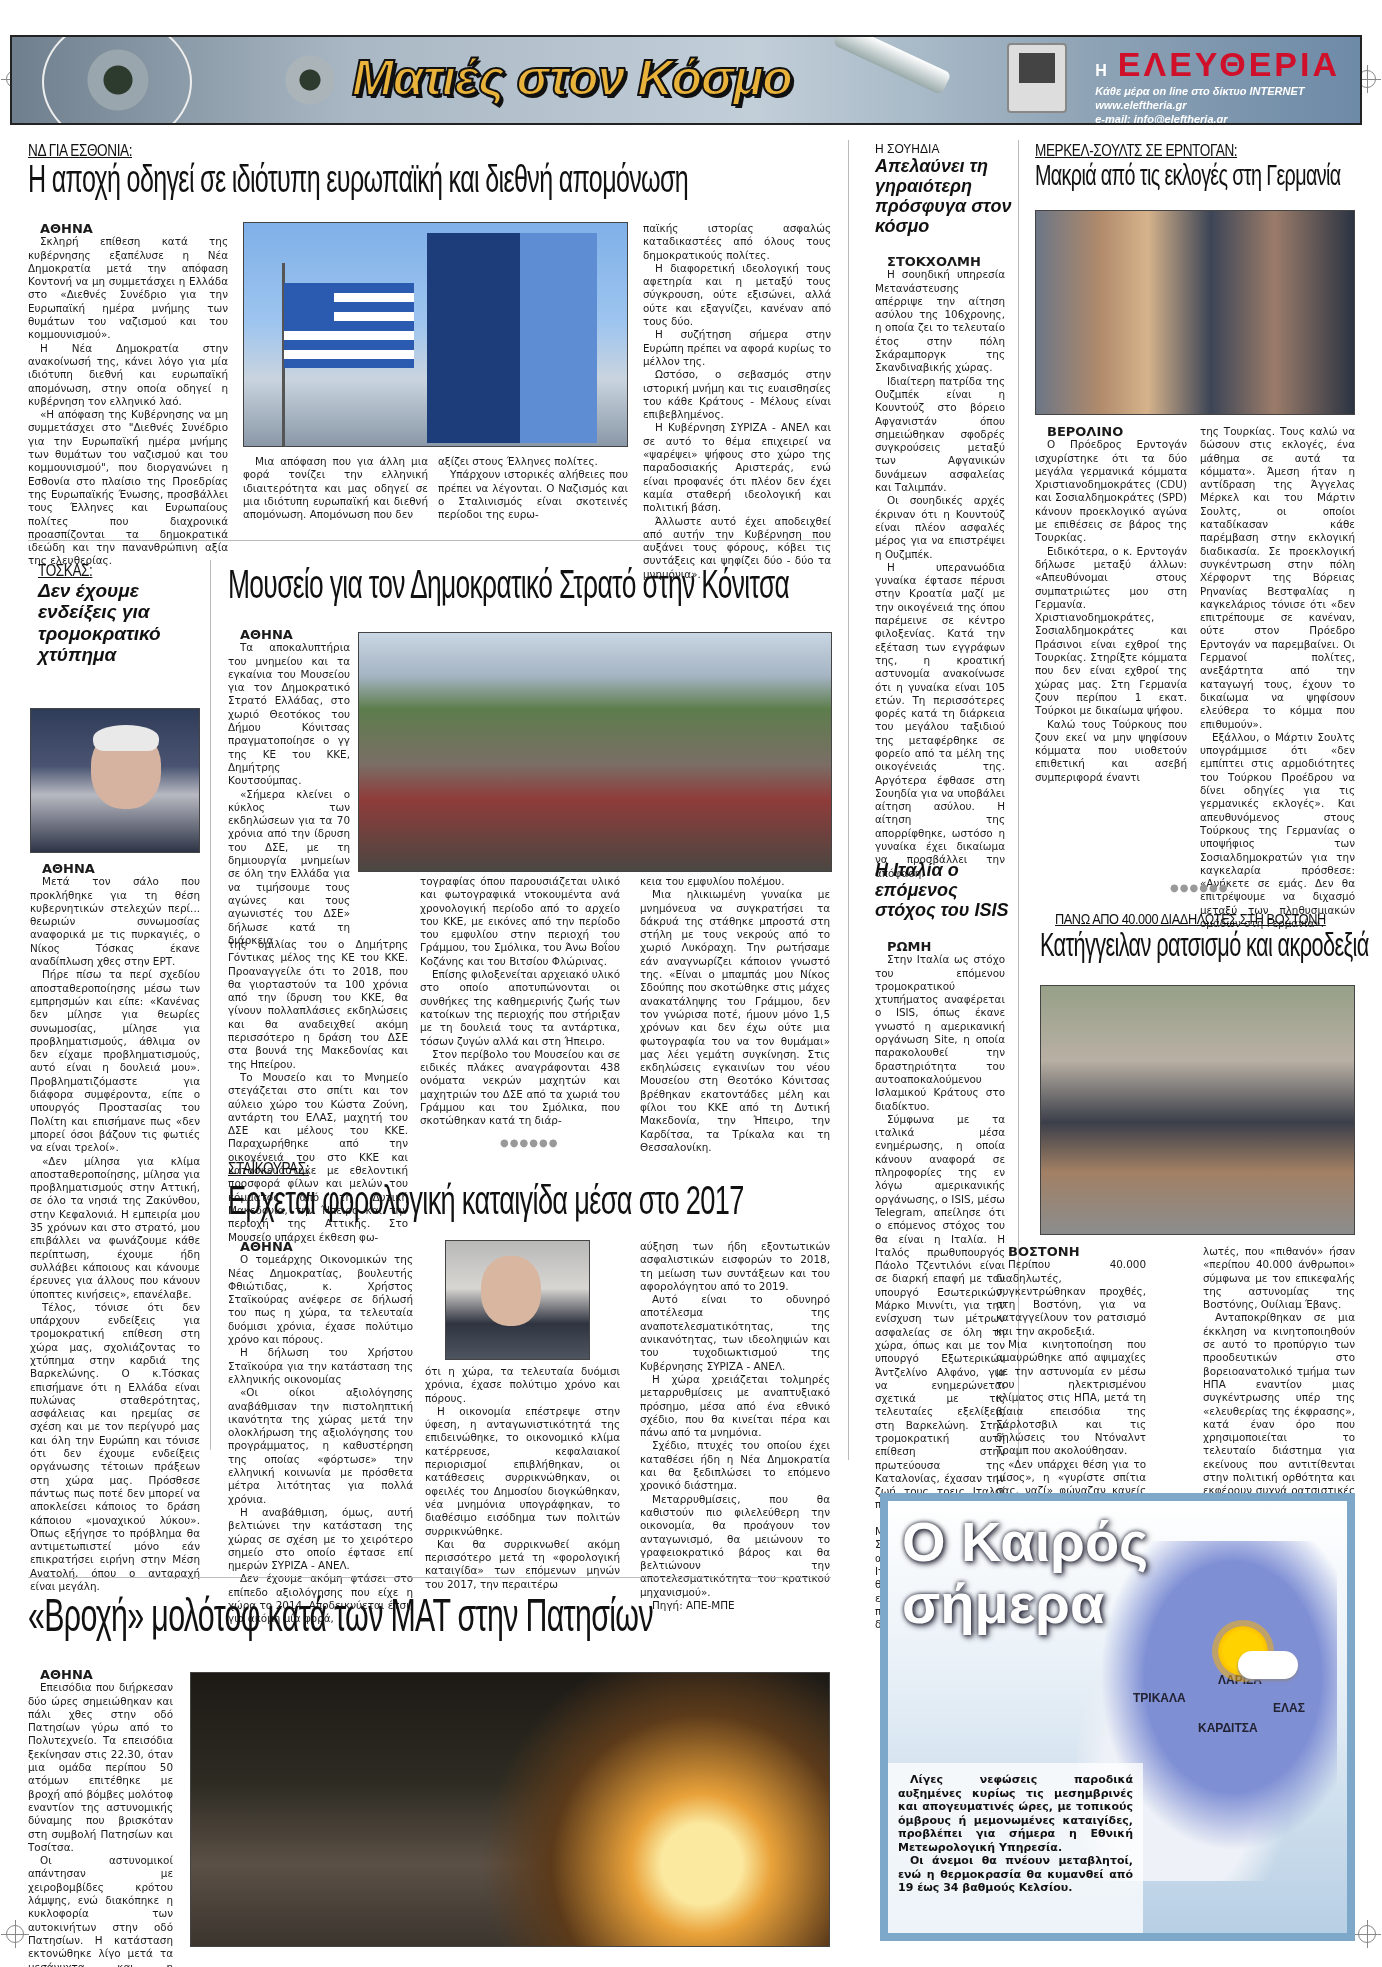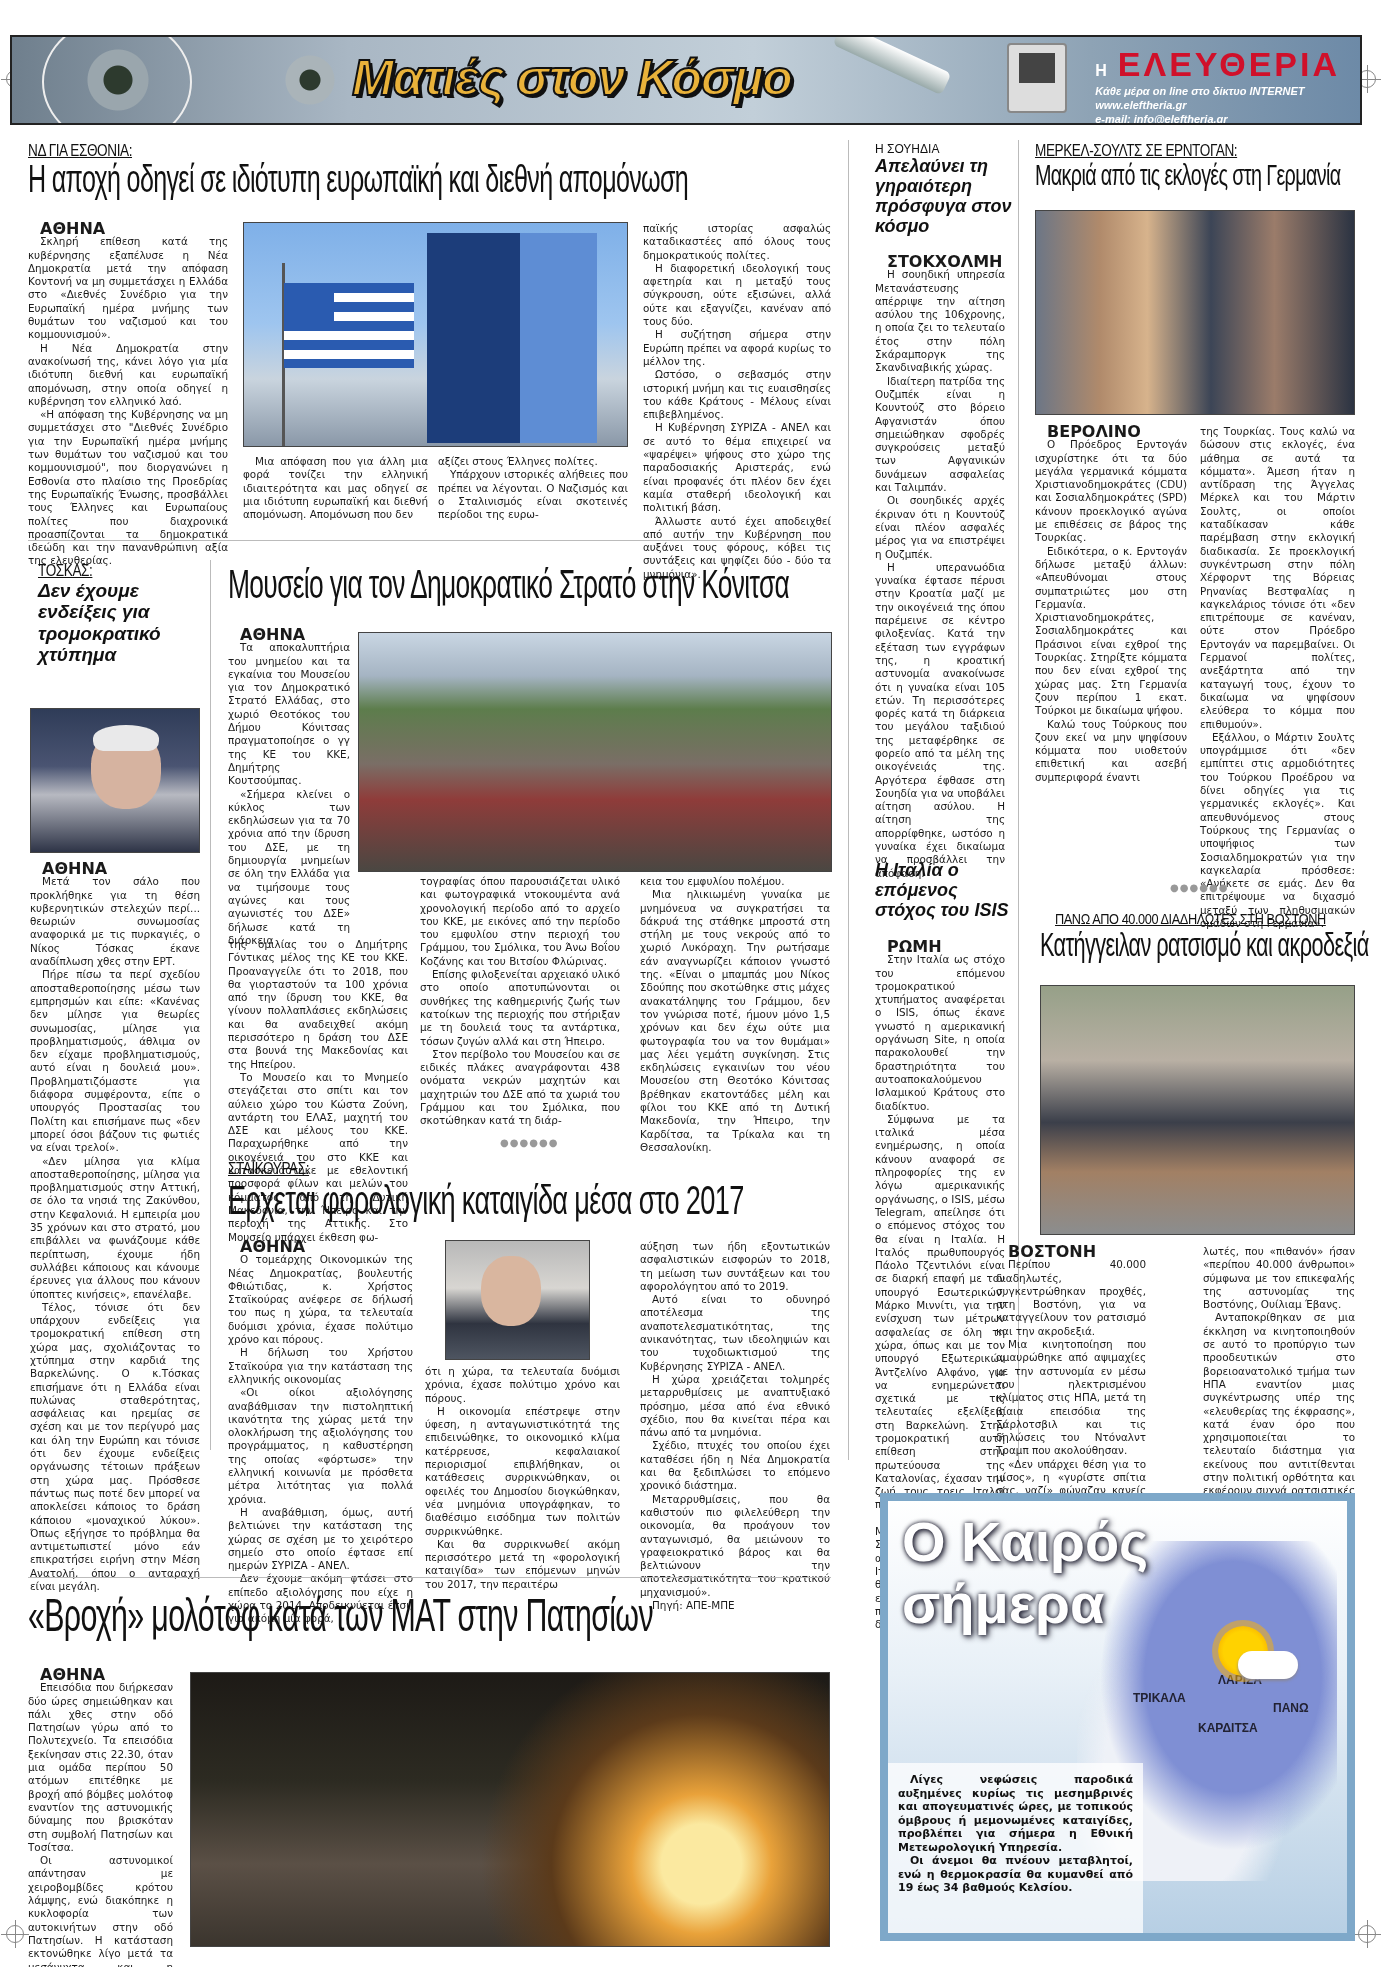--- a/index.html
+++ b/index.html
@@ -17,21 +17,21 @@
   .banner .pc{position:absolute;left:995px;top:6px;width:60px;height:70px;background:#ddd;border:2px solid #888;border-radius:4px}
   .banner .pc:after{content:"";position:absolute;left:10px;top:8px;width:36px;height:30px;background:#444}
   .regmark{width:18px;height:18px;border:1px solid #888;border-radius:50%}
   .regmark:before{content:"";position:absolute;left:-6px;top:8px;width:28px;height:1px;background:#888}
   .regmark:after{content:"";position:absolute;left:8px;top:-6px;width:1px;height:28px;background:#888}
   .kicker{font-family:"Liberation Sans",sans-serif;font-size:16px;text-decoration:underline;letter-spacing:-0.5px;transform:scaleX(0.85);transform-origin:left}
   .headline{font-family:"Liberation Sans",sans-serif;font-weight:normal;letter-spacing:-1px;transform-origin:left;white-space:nowrap;color:#111}
   .bigital{font-family:"Liberation Sans",sans-serif;font-weight:bold;font-style:italic;line-height:1.12}
   .col{font-size:10.4px;line-height:13.3px;text-align:justify;hyphens:auto;color:#1a1a1a}
   .col p{text-indent:12px}
-  .dateline{font-weight:bold;font-size:16px;text-indent:12px;display:block}
+  .dateline{font-weight:bold;font-size:13px;text-indent:12px;display:block}
   .vrule{width:1px;background:#bbb}
   .hrule{height:1px;background:#bbb}
   .photo{border:1px solid #444;overflow:hidden}
   .ph-nd{background:linear-gradient(180deg,#7fb0e8 0%,#9ec5ef 45%,#c9d4de 70%,#8a98a8 100%)}
   .ph-nd .bldg{position:absolute;right:30px;top:10px;width:170px;height:210px;background:linear-gradient(90deg,#1c3d7a 0 55%,#5e8dd4 55% 100%)}
   .ph-nd .flag{position:absolute;left:40px;top:60px;width:130px;height:85px;background:repeating-linear-gradient(180deg,#2a5bb0 0 10px,#fff 10px 19px)}
   .ph-nd .flag:before{content:"";position:absolute;left:0;top:0;width:50px;height:48px;background:#2a5bb0}
   .ph-nd .pole{position:absolute;left:38px;top:40px;width:3px;height:200px;background:#555}
   .ph-merkel{background:linear-gradient(90deg,#6c7686 0%,#b08a6b 20%,#d7b38c 35%,#3c4556 55%,#9b7c6a 75%,#2b3342 100%)}
   .ph-museum{background:linear-gradient(180deg,#c9d6e3 0%,#a5b4c3 18%,#5d7d4c 32%,#7a6e66 55%,#8f3c3a 70%,#4a4742 100%)}
@@ -228,21 +228,21 @@
 <div class="abs photo ph-riot" style="left:190px;top:1672px;width:640px;height:275px"></div>
 
 <div class="abs weather" style="left:880px;top:1493px;width:475px;height:448px">
   <div class="map"></div>
   <div class="wtitle">
     <div>Ο Καιρός</div>
     <div>σήμερα</div>
   </div>
   <div class="city" style="left:330px;top:172px">ΛΑΡΙΣΑ</div>
   <div class="city" style="left:245px;top:190px">ΤΡΙΚΑΛΑ</div>
-  <div class="city" style="left:385px;top:200px">ΠΑΝΩ</div>
+  <div class="city" style="left:385px;top:200px">ΕΛΑΣ</div>
   <div class="city" style="left:310px;top:220px">ΚΑΡΔΙΤΣΑ</div>
   <div class="sun"></div>
   <div class="cloud"></div>
   <div class="text">
     <p>Λίγες νεφώσεις παροδικά αυξημένες κυρίως τις μεσημβρινές και απογευματινές ώρες, με τοπικούς όμβρους ή μεμονωμένες καταιγίδες, προβλέπει για σήμερα η Εθνική Μετεωρολογική Υπηρεσία.</p>
     <p>Οι άνεμοι θα πνέουν μεταβλητοί, ενώ η θερμοκρασία θα κυμανθεί από 19 έως 34 βαθμούς Κελσίου.</p>
   </div>
 </div>
 
 </body></html>

